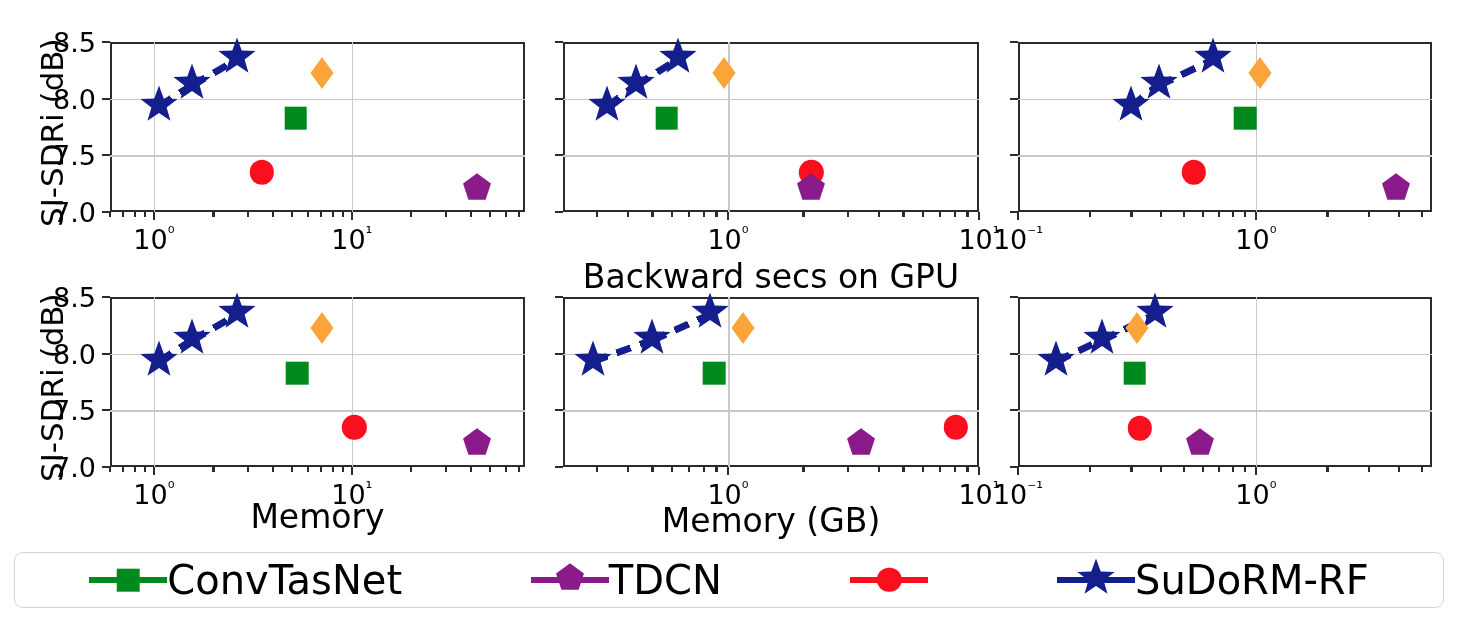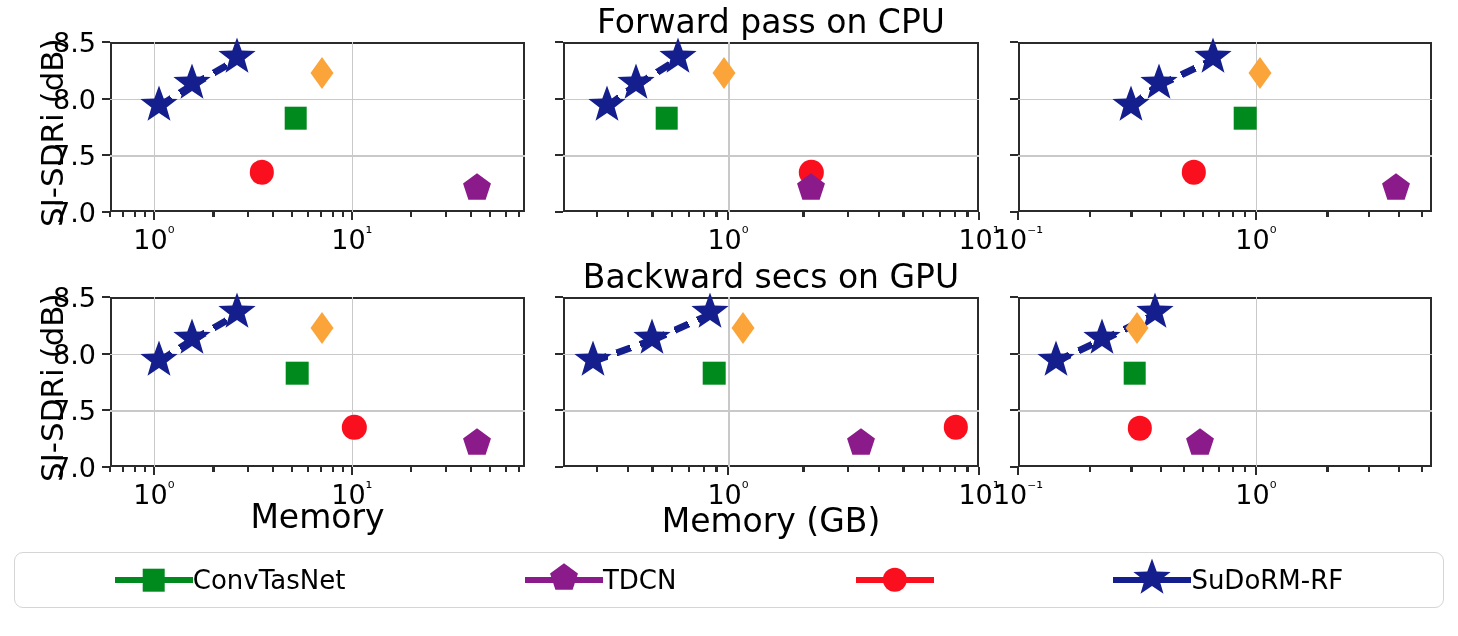--- a/index.html
+++ b/index.html
@@ -60,21 +60,21 @@
   
   #legend{
     position:absolute;
     border:1.6px solid #d5d5d5;border-radius:9px;background:#fff;
     display:flex;align-items:center;box-sizing:border-box;
   }
   .legend-item{display:flex;align-items:center;}
   .legend-line{position:relative;width:78px;height:30px;flex:0 0 auto;}
   .legend-bar{position:absolute;top:50%;left:0;width:100%;height:6px;transform:translateY(-50%);}
   .legend-mk{position:absolute;top:50%;left:50%;transform:translate(-50%,-50%);}
-  .legend-label{font-size:26px;white-space:nowrap;}
+  .legend-label{font-size:40px;white-space:nowrap;}
 </style>
 </head>
 <body>
 
 <div id="figure">
     <div class="panel" style="left: 110px; top: 42px; width: 415px; height: 170px;">
       <div class="plotbox"></div>
       <div class="gridline" style="top: 113.333px;"></div>
       <div class="gridline" style="top: 56.6667px;"></div>
       <div class="vgridline" style="left: 43.9061px;"></div>
@@ -368,21 +368,20 @@
       <div class="marker" style="left: 181.605px; top: 148.467px;"><svg width="31.900000000000002" height="31.900000000000002" viewBox="-50 -50 100 100">
           <path d="M0.00,-46.00L43.75,-14.21L27.04,37.21L-27.04,37.21L-43.75,-14.21Z" fill="#8B1A8B"></path>
         </svg></div>
     </div>
     <div class="xticklabel" aria-label="10⁻¹" style="left: 1018px; top: 481px;">10<sup>⁻¹</sup></div>
     <div class="xticklabel" aria-label="10⁰" style="left: 1255.88px; top: 481px;">10<sup>⁰</sup></div>
     <div class="ylabel" style="left: 34px; top: 227px;">SI-SDRi (dB)</div>
     <div class="ylabel" style="left: 34px; top: 482px;">SI-SDRi (dB)</div>
     <div class="xlabel" style="left: 317.5px; top: 497px;">Memory</div>
     <div class="xlabel" style="left: 771px; top: 501px;">Memory (GB)</div>
-    <div class="suptitle" style="left: 771px; top: 2px;">Forward pass on CPU</div>
     <div class="suptitle" style="left: 771px; top: 257px;">Backward secs on GPU</div>
     <div id="legend" style="left: 14px; top: 552px; width: 1430px; height: 56px; padding: 0px 10px; justify-content: space-around;">
       <div class="legend-item">
         <div class="legend-line">
           <div class="legend-bar" style="background: rgb(0, 138, 30);"></div>
           <div class="m-square legend-mk" style="height: 22.62px; width: 22.62px; background: rgb(0, 138, 30);"></div>
         </div>
         <span class="legend-label">ConvTasNet</span>
       </div>
       <div class="legend-item">

